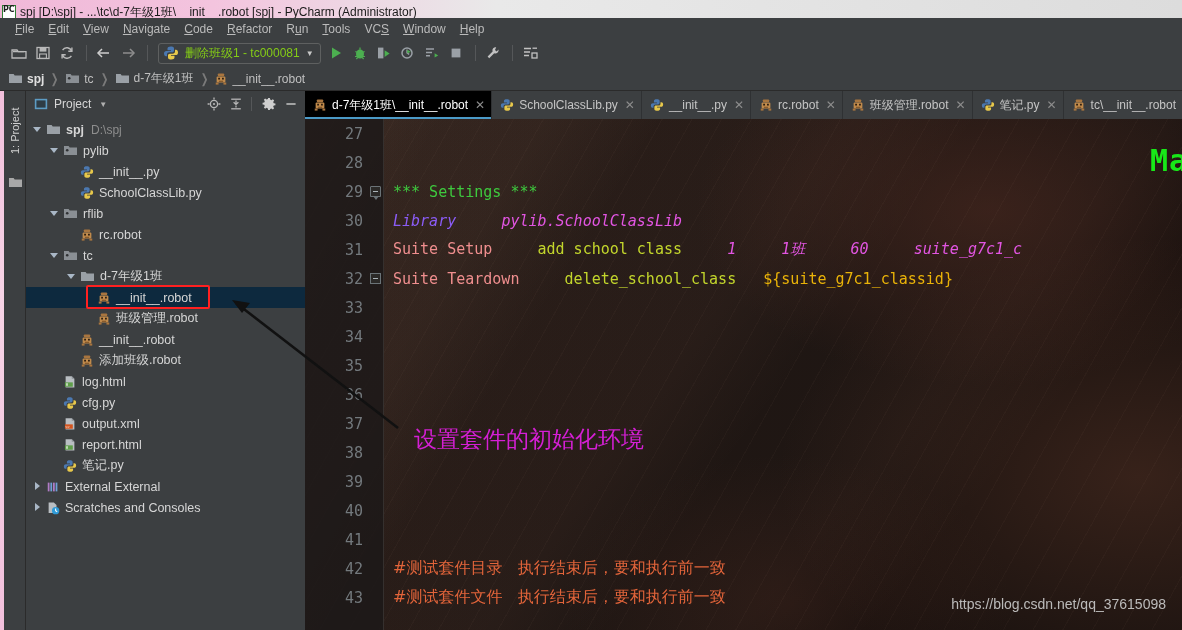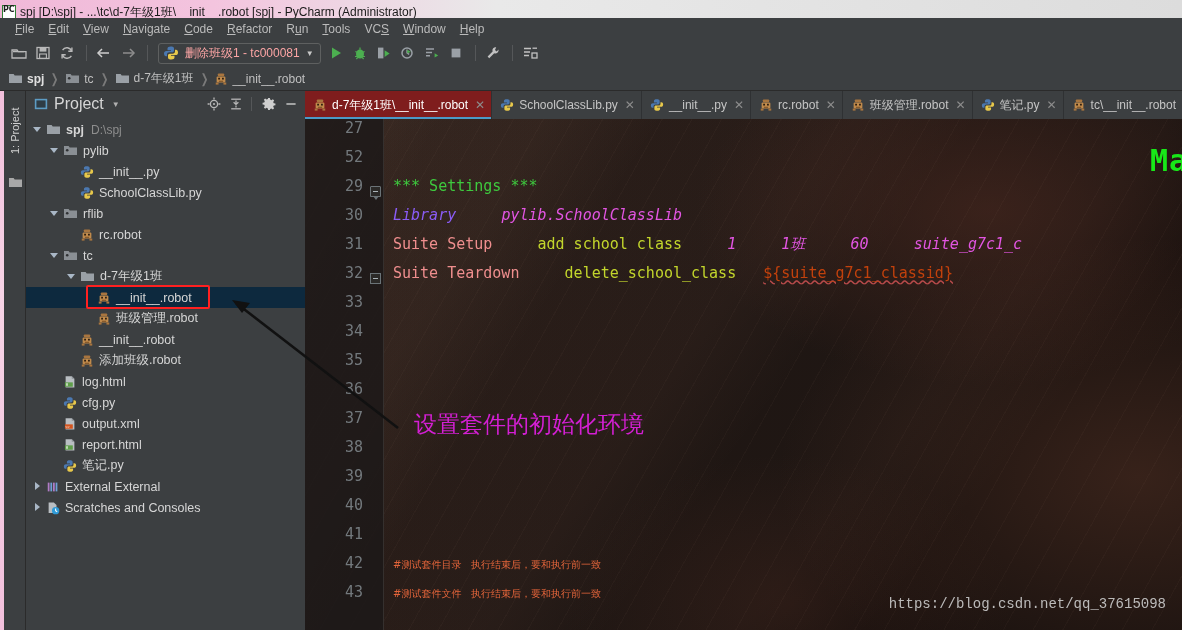--- a/index.html
+++ b/index.html
@@ -81,21 +81,21 @@
     height: 21px;
     border: 1px solid #5e6060;
     border-radius: 3px;
     display: flex; align-items: center;
     padding: 0 6px 0 4px;
     margin: 0 4px;
     background: transparent;
     flex: 0 0 auto;
   }
   .runcfg .rc-label {
-    font-size: 12px; color: #fca5a5; white-space: nowrap; margin: 0 6px;
+    font-size: 12px; color: #84cc16; white-space: nowrap; margin: 0 6px;
   }
   .runcfg .rc-arrow {
     font-size: 8px; color: #c8c8c8;
   }
 
   
   .breadcrumb {
     position: absolute; left: 0; top: 67px; width: 1182px; height: 24px;
     background: #3c3f41;
     display: flex; align-items: center;
@@ -138,21 +138,21 @@
     position: absolute; left: 26px; top: 91px; width: 279px; height: 539px;
     background: #3c3f41;
     overflow: hidden;
   }
   .proj-header {
     height: 26px; display: flex; align-items: center;
     padding: 0 4px 0 8px;
     background: #3c3f41;
   }
   .proj-header .ph-title {
-    font-size: 16px; color: #d6d6d6; margin-left: 6px;
+    font-size: 12px; color: #d6d6d6; margin-left: 6px;
   }
   .proj-header .ph-arrow {
     font-size: 8px; color: #b0b0b0; margin-left: 8px;
   }
   .proj-header .ph-spacer { flex: 1; }
   .proj-header .ph-btn {
     width: 20px; height: 20px; display: flex; align-items: center; justify-content: center;
     margin-left: 2px;
   }
   .proj-header .ph-sep {
@@ -217,21 +217,21 @@
   }
   .etab {
     display: flex; align-items: center;
     padding: 0 6px 0 8px;
     font-size: 12px; color: #c5c5c5;
     border-right: 1px solid #2f3133;
     position: relative;
     flex: 0 0 auto;
   }
   .etab.active {
-    background: #7f1d1d;
+    background: #000000;
     color: #ffffff;
   }
   .etab.active::after {
     content: ""; position: absolute; left: 0; right: 0; bottom: 0;
     height: 2px; background: #4b9ac7;
   }
   .etab .et-label { margin-left: 5px; }
   .etab .et-close {
     margin-left: 7px; font-size: 12px; color: #8d8d8d;
     line-height: 1;
@@ -273,21 +273,21 @@
     border-right: 1px solid #35302e;
   }
   .codelines {
     position: absolute; left: 0; top: 0; right: 0; bottom: 0;
     font-family: "DejaVu Sans Mono", monospace;
     font-size: 15px;
   }
   .cline {
     position: relative;
     height: 29px;
-    display: flex; 
+    display: flex; align-items: center;
     white-space: pre;
   }
   .lnum {
     width: 62px; flex: 0 0 62px;
     text-align: right;
     color: #73797d;
     font-size: 15px;
     font-family: "DejaVu Sans Mono", monospace;
     padding-right: 4px;
   }
@@ -317,22 +317,22 @@
     margin-left: 9px;
     font-family: "DejaVu Sans Mono", monospace;
     font-size: 15px;
   }
   .tok-section { color: #3ec93e; margin-top: 8px; }
   .tok-setting { color: #8b5cf6; font-style: italic; margin-top: 22px; }
   .tok-lib     { color: #e255e2; font-style: italic; }
   .tok-kw      { color: #ef8e8e; }
   .tok-kword   { color: #c3d62c; }
   .tok-arg     { color: #e255e2; font-style: italic; }
-  .tok-var     { color: #c2410c; text-decoration: underline; text-decoration-color: #b84a4a; text-decoration-style: wavy; }
-  .tok-comment { color: #e2643a; font-family: "DejaVu Sans", sans-serif; font-size: 10px; }
+  .tok-var     { color: #eab308; text-decoration-color: #b84a4a; text-decoration-style: wavy; }
+  .tok-comment { color: #e2643a; font-family: "DejaVu Sans", sans-serif; font-size: 16px; }
 
   
   .annot-text {
     position: absolute;
     color: #d41fd4;
     font-size: 23px;
     font-family: "DejaVu Sans", sans-serif;
     white-space: nowrap;
   }
   .annot-svg {
@@ -895,44 +895,44 @@
             </svg>
           </span>
           <span class="et-label">tc\__init__.robot</span>
         </div>
       </div>
     <div class="code-area">
       <div class="bgart"></div>
       <div class="gutter"></div>
       <div class="codelines" id="codelines">
           <div class="cline"><span class="lnum">27</span><span class="foldcell"></span><span class="ctext"></span></div>
-          <div class="cline"><span class="lnum">52</span><span class="foldcell"></span><span class="ctext"></span></div>
+          <div class="cline"><span class="lnum">28</span><span class="foldcell"></span><span class="ctext"></span></div>
           <div class="cline"><span class="lnum">29</span><span class="foldcell"><span class="fold-open"></span></span><span class="ctext"><span class="tok-section">*** Settings ***</span></span></div>
           <div class="cline"><span class="lnum">30</span><span class="foldcell"></span><span class="ctext"><span class="tok-setting">Library</span><span class="tok-plain">     </span><span class="tok-lib">pylib.SchoolClassLib</span></span></div>
           <div class="cline"><span class="lnum">31</span><span class="foldcell"></span><span class="ctext"><span class="tok-kw">Suite Setup</span><span class="tok-plain">     </span><span class="tok-kword">add school class</span><span class="tok-plain">     </span><span class="tok-arg">1</span><span class="tok-plain">     </span><span class="tok-arg">1班</span><span class="tok-plain">     </span><span class="tok-arg">60</span><span class="tok-plain">     </span><span class="tok-arg">suite_g7c1_c</span></span></div>
           <div class="cline"><span class="lnum">32</span><span class="foldcell"><span class="fold-close"></span></span><span class="ctext"><span class="tok-kw">Suite Teardown</span><span class="tok-plain">     </span><span class="tok-kword">delete_school_class</span><span class="tok-plain">   </span><span class="tok-var">${suite_g7c1_classid}</span></span></div>
           <div class="cline"><span class="lnum">33</span><span class="foldcell"></span><span class="ctext"></span></div>
           <div class="cline"><span class="lnum">34</span><span class="foldcell"></span><span class="ctext"></span></div>
           <div class="cline"><span class="lnum">35</span><span class="foldcell"></span><span class="ctext"></span></div>
           <div class="cline"><span class="lnum">36</span><span class="foldcell"></span><span class="ctext"></span></div>
           <div class="cline"><span class="lnum">37</span><span class="foldcell"></span><span class="ctext"></span></div>
           <div class="cline"><span class="lnum">38</span><span class="foldcell"></span><span class="ctext"></span></div>
           <div class="cline"><span class="lnum">39</span><span class="foldcell"></span><span class="ctext"></span></div>
           <div class="cline"><span class="lnum">40</span><span class="foldcell"></span><span class="ctext"></span></div>
           <div class="cline"><span class="lnum">41</span><span class="foldcell"></span><span class="ctext"></span></div>
           <div class="cline"><span class="lnum">42</span><span class="foldcell"></span><span class="ctext"><span class="tok-comment">#测试套件目录   执行结束后，要和执行前一致</span></span></div>
           <div class="cline"><span class="lnum">43</span><span class="foldcell"></span><span class="ctext"><span class="tok-comment">#测试套件文件   执行结束后，要和执行前一致</span></span></div>
         </div>
 
       <div class="bg-green" style="right:-6px; top:24px;">Ma</div>
 
-      <div class="watermark" style="right:16px; bottom:18px;font-family:Liberation Mono, monospace;">https://blog.csdn.net/qq_37615098</div>
+      <div class="watermark" style="right:16px; bottom:18px;">https://blog.csdn.net/qq_37615098</div>
     </div>
   </div>
 
   <svg class="annot-svg">
     <line x1="398" y1="428" x2="236" y2="303" stroke="#111111" stroke-width="2.6"></line>
     <polygon points="232,300 250,303 242,313" fill="#111111"></polygon>
   </svg>
 
-  <div class="annot-text" style="left:414px; top:409px;">设置套件的初始化环境</div>
+  <div class="annot-text" style="left:414px; top:424px;">设置套件的初始化环境</div>
 
 </div>
 
 </body></html>

